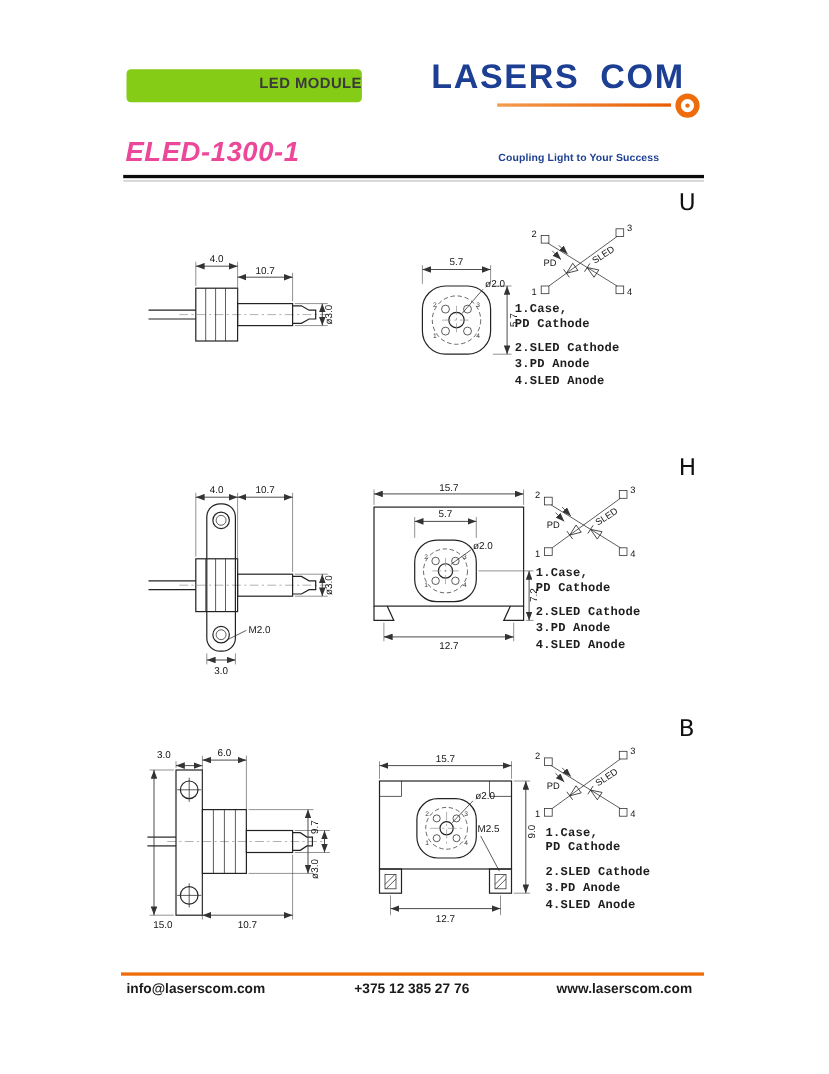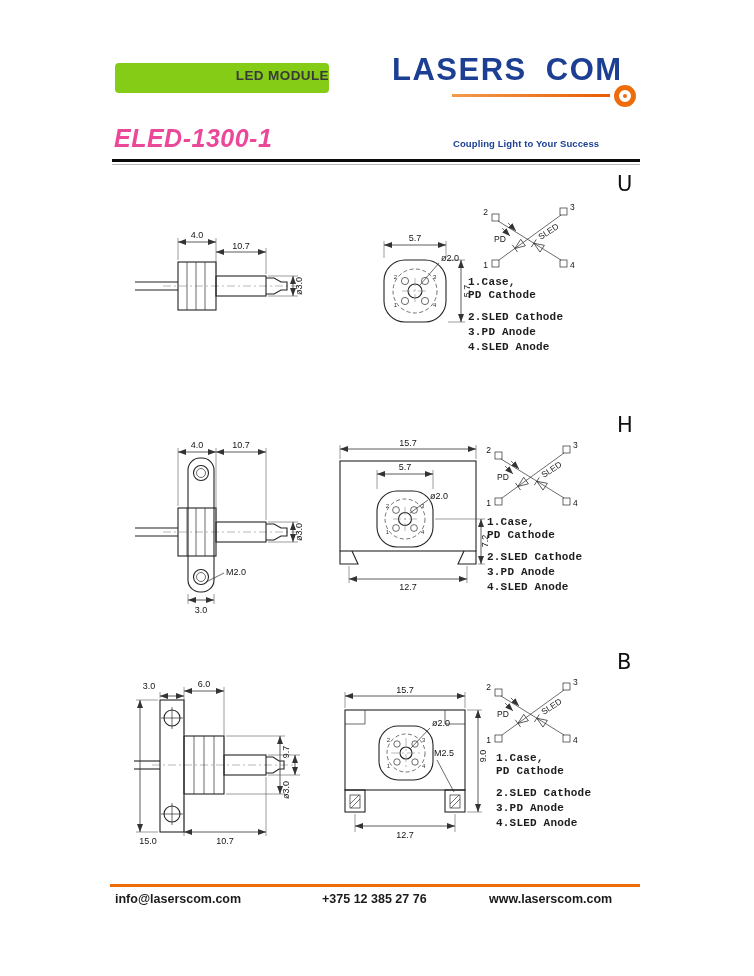--- a/index.html
+++ b/index.html
@@ -419,15 +419,15 @@
     <div class="lg">1.Case,</div>
     <div class="lg">PD Cathode</div>
     <div class="lg lg-gap">2.SLED Cathode</div>
     <div class="lg lg-sm">3.PD Anode</div>
     <div class="lg lg-sm">4.SLED Anode</div>
   </div>
 
   <div class="footer-rule"></div>
   <div class="ft" style="left:115px">info@laserscom.com</div>
   <div class="ft" style="left:322px">+375 12 385 27 76</div>
-  <div class="ft" style="left:489px">www.laserscom.com</div>
+  <div class="ft" style="left:506px">www.laserscom.com</div>
 
 </div>
 
 </body></html>

